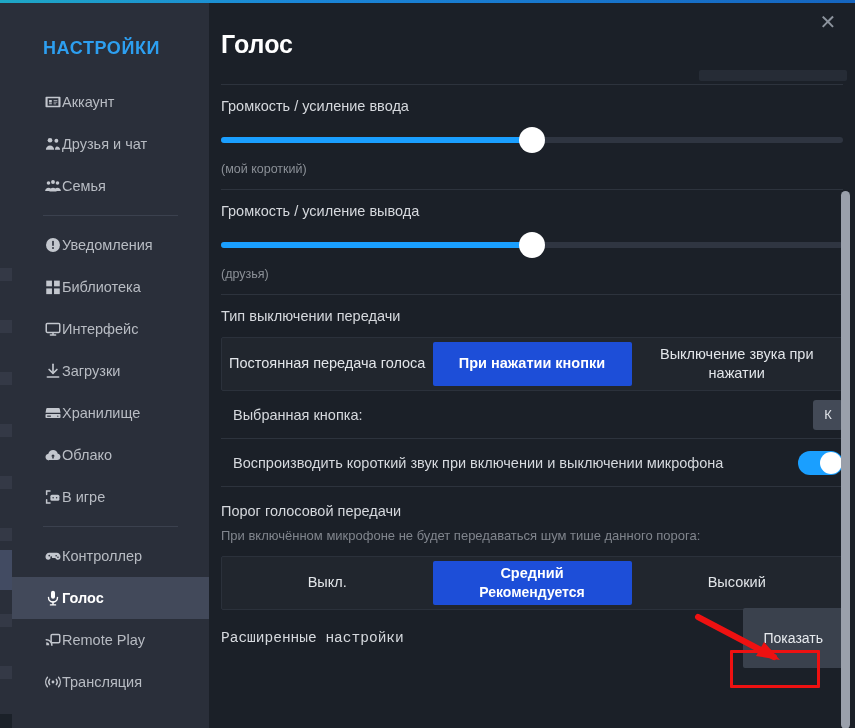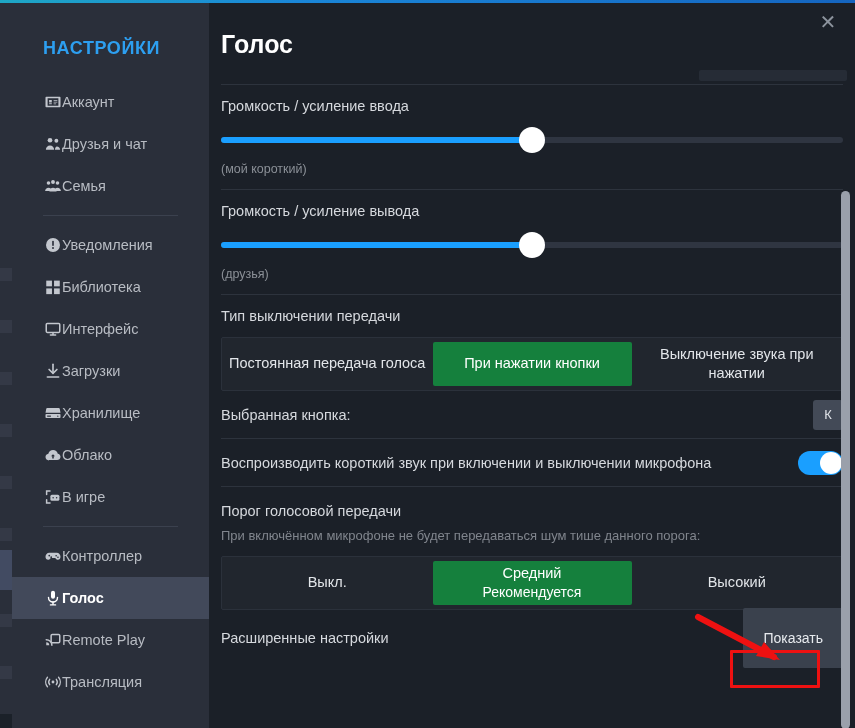--- a/index.html
+++ b/index.html
@@ -181,33 +181,35 @@
     flex: 1;
     display: flex; align-items: center; justify-content: center;
     text-align: center;
     color: #e2e5e9;
     font-size: 14.5px;
     line-height: 1.32;
     cursor: pointer;
     padding: 0 6px;
   }
   .seg-item.active {
-    background: #15803d;
+    background: #1d4ed8;
     color: #ffffff;
     margin: 4px 0;
     border-radius: 2px;
     flex: 0 0 199px;
+    font-weight: bold;
   }
   .seg-item.active .seg-sub { display: block; }
   .seg-sub { font-size: 14px; }
 
   
   .row {
     display: flex; align-items: center; justify-content: space-between;
     min-height: 47px;
+    margin-left: 12px;
   }
   .row-label { color: #d6d9de; font-size: 14.5px; }
 
   .keycap {
     width: 30px; height: 30px;
     background: #434a57;
     border-radius: 3px;
     display: flex; align-items: center; justify-content: center;
     color: #dfe2e7; font-size: 13px;
     cursor: pointer;
@@ -235,21 +237,21 @@
   .section-desc {
     color: #80858d;
     font-size: 13px;
     padding-top: 9px;
   }
 
   .advanced-row {
     display: flex; align-items: center; justify-content: space-between;
     height: 56px;
   }
-  .advanced-label { color: #d6d9de; font-size: 14.5px; }
+  .advanced-label { color: #d6d9de; font-size: 14.5px; font-family: Liberation Mono, monospace; }
   .show-btn {
     background: #3a414d;
     color: #e7eaee;
     font-size: 14px;
     padding: 22px 20px;
     border: none;
     border-radius: 2px;
     cursor: pointer;
     font-family: "Liberation Sans", sans-serif;
   }

